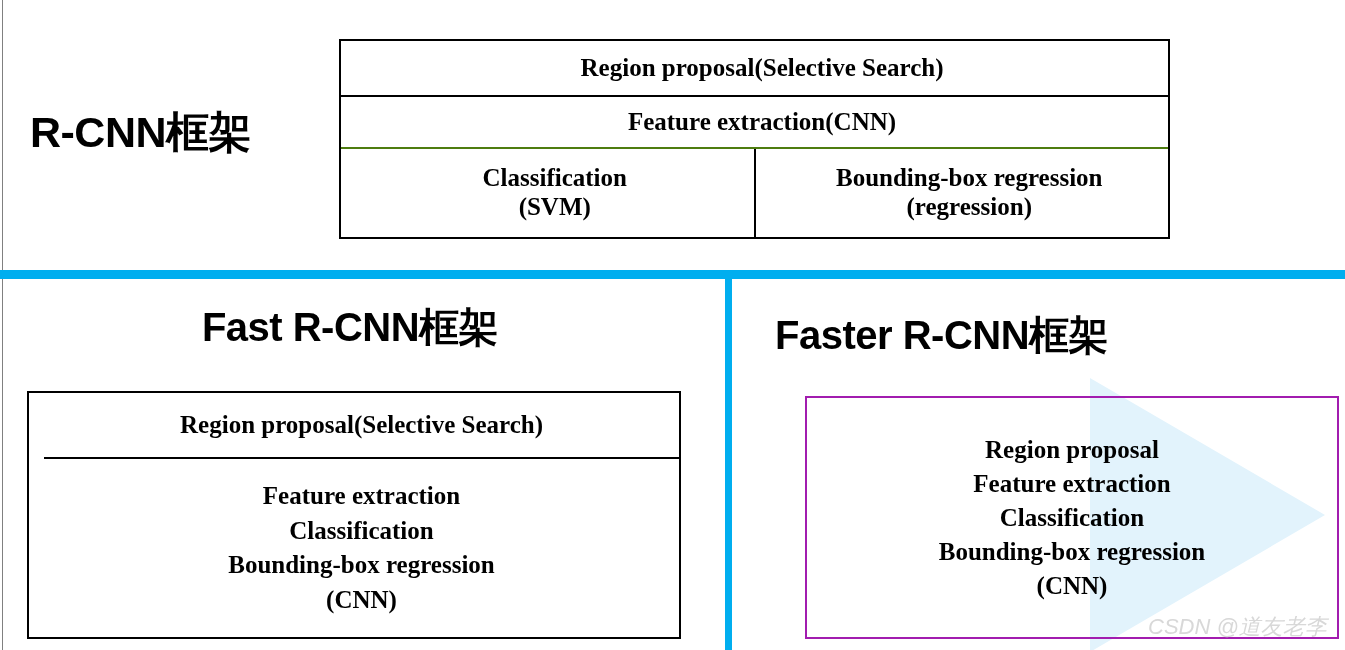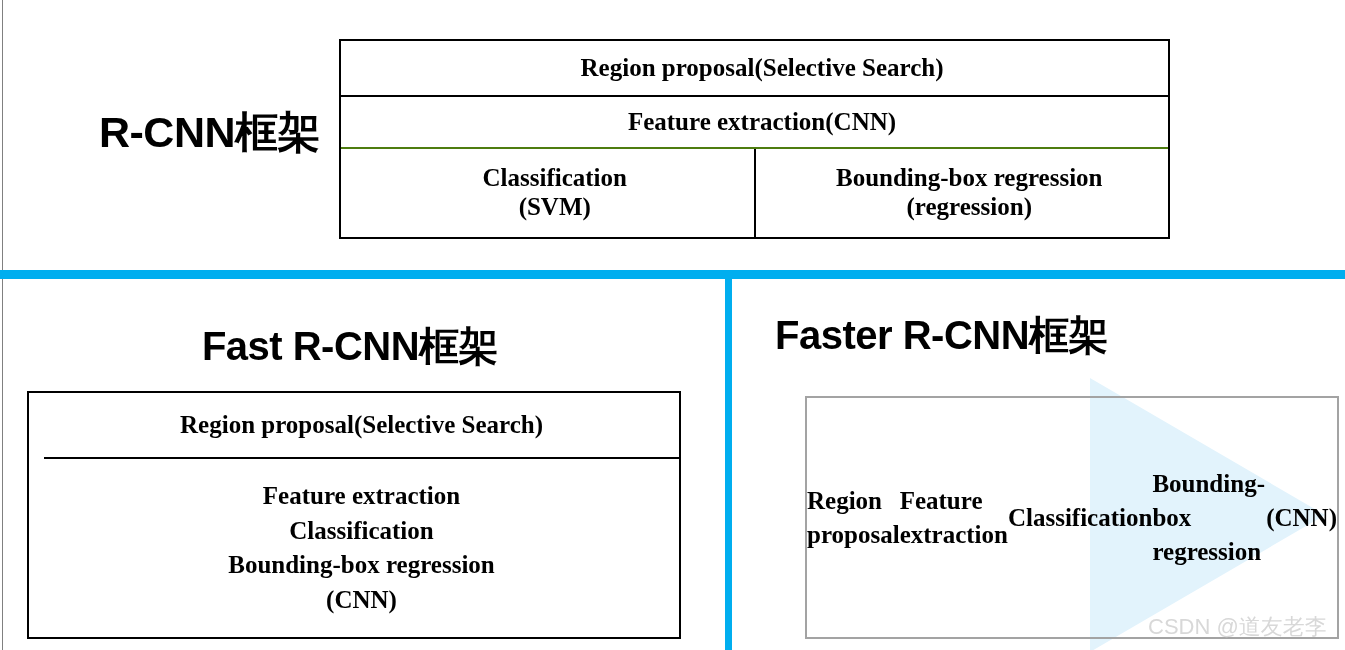--- a/index.html
+++ b/index.html
@@ -51,26 +51,26 @@
     position: absolute;
     font-weight: bold;
     color: #000000;
     white-space: nowrap;
     letter-spacing: -0.5px;
   }
   #title-rcnn {
     left: 30px;
     top: 104px;
     width: 290px;
-    text-align: right;
+    text-align: left;
     font-size: 43px;
   }
   #title-fast {
     left: 20px;
-    top: 319px;
+    top: 300px;
     width: 660px;
     text-align: center;
     font-size: 40px;
   }
   #title-faster {
     left: 775px;
     top: 308px;
     width: 555px;
     font-size: 40px;
   }
@@ -163,23 +163,23 @@
   }
 
   
   #faster-box {
     position: absolute;
     left: 790px;
     top: 396px;
     width: 534px;
     height: 243px;
     box-sizing: border-box;
-    border: 2px solid #a3a3a3;
-    display: flex;
-    flex-direction: row;
+    border: 2px solid #a21caf;
+    display: flex;
+    flex-direction: column;
     align-items: center;
     justify-content: center;
     font-size: 25px;
     line-height: 1.36;
     background: transparent;
   }
 
   
   #blue-triangle {
     position: absolute;
@@ -192,20 +192,21 @@
 
   
   #watermark {
     position: absolute;
     left: 1148px;
     top: 612px;
     font-size: 22px;
     color: #d8d8d8;
     white-space: nowrap;
     font-family: "Liberation Sans", sans-serif;
+    font-style: italic;
   }
 </style>
 </head>
 <body>
 
 <div id="page">
 
   <div class="page-edge-left"></div>
 
   <div class="title" id="title-rcnn">R-CNN框架</div>

